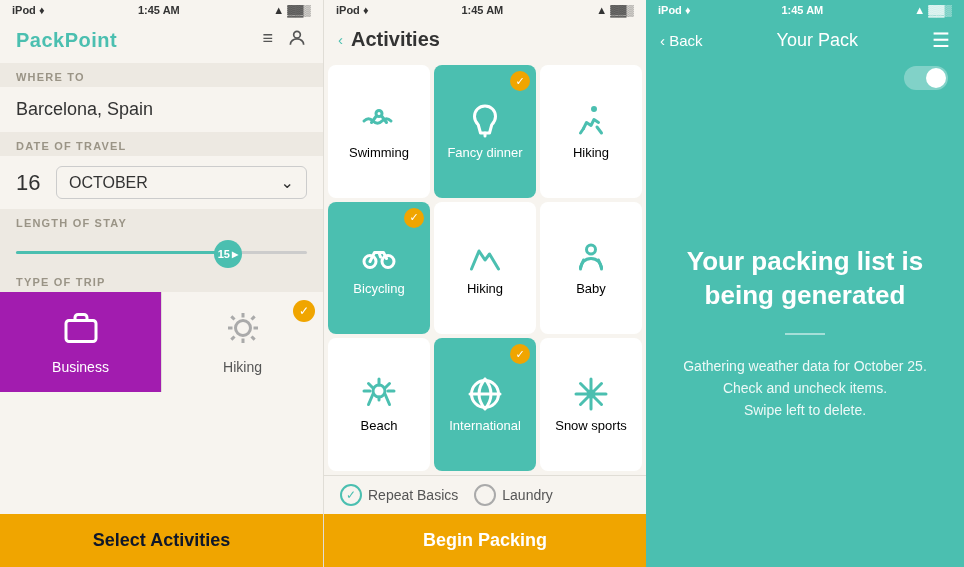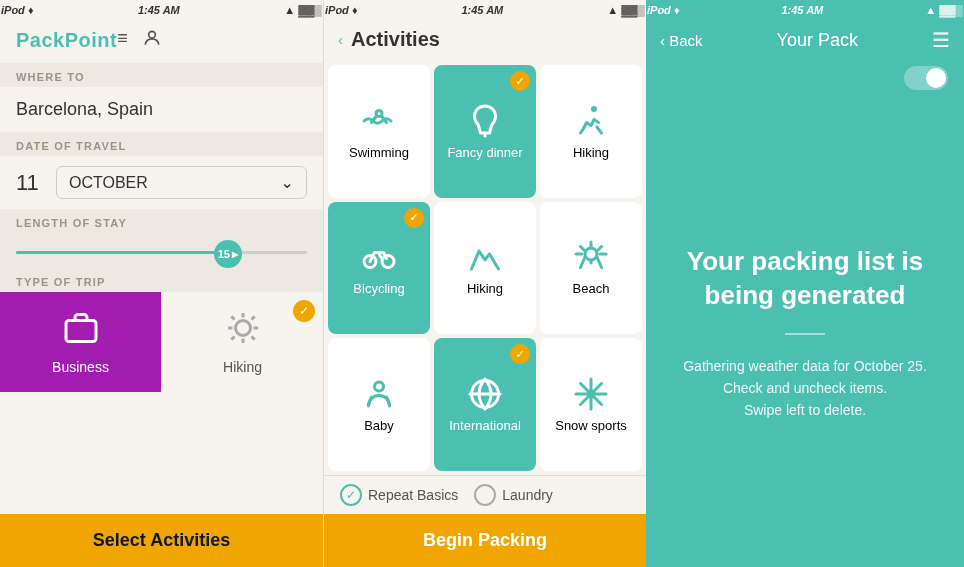--- a/index.html
+++ b/index.html
@@ -10,42 +10,42 @@
       font-family: -apple-system, 'Helvetica Neue', Arial, sans-serif;
       overflow: hidden;
       background: #f0f0f0;
     }
 
     
     .status-bar {
       display: flex;
       justify-content: space-between;
       align-items: center;
-      padding: 0 1px;
+      padding: 0 12px;
       height: 20px;
       font-size: 11px;
       font-weight: 600;
-      font-style: italic;
     }
 
     
     .panel-1 {
       width: 323px;
       height: 567px;
       background: #f7f4ef;
       display: flex;
       flex-direction: column;
       flex-shrink: 0;
     }
     .panel-1 .status-bar {
       background: #f7f4ef;
       color: #333;
     }
     .panel-1-header {
       display: flex;
+      justify-content: space-between;
       align-items: center;
       padding: 8px 16px 10px;
       background: #f7f4ef;
     }
     .app-title {
       font-size: 20px;
       font-weight: 700;
       color: #4bbfb0;
       letter-spacing: 0.5px;
     }
@@ -449,21 +449,21 @@
         </svg>
       </span>
     </div>
   </div>
 
   <div class="section-label">WHERE TO</div>
   <input class="destination-input" value="Barcelona, Spain" type="text" style="">
 
   <div class="section-label">DATE OF TRAVEL</div>
   <div class="date-row">
-    <span class="date-day">11</span>
+    <span class="date-day">16</span>
     <div class="date-month-select">
       <span>OCTOBER</span>
       <span>⌄</span>
     </div>
   </div>
 
   <div class="length-section">
     <div class="section-label">LENGTH OF STAY</div>
     <div class="length-slider-container">
       <div class="slider-track">
@@ -557,33 +557,33 @@
 
     <div class="activity-card">
       <svg class="svg-icon" viewBox="0 0 24 24" style="color:#4bbfb0;">
         <path d="M3 20L8 8l4 6 3-4 6 10"></path>
       </svg>
       <span class="activity-label">Hiking</span>
     </div>
 
     <div class="activity-card">
       <svg class="svg-icon" viewBox="0 0 24 24" style="color:#4bbfb0;">
-        <circle cx="12" cy="10" r="4"></circle>
-        <path d="M12 6V2M12 14v2M6 10H2M22 10h-4M8 8L5 5M19 5l-3 3M8 12L5 19M19 19l-3-7"></path>
-      </svg>
-      <span class="activity-label">Beach</span>
-    </div>
-
-    <div class="activity-card">
-      <svg class="svg-icon" viewBox="0 0 24 24" style="color:#4bbfb0;">
         <circle cx="12" cy="7" r="3"></circle>
         <path d="M5 20c0-4 3-7 7-7s7 3 7 7"></path>
         <path d="M7 14l-2 5M17 14l2 5"></path>
       </svg>
       <span class="activity-label">Baby</span>
+    </div>
+
+    <div class="activity-card">
+      <svg class="svg-icon" viewBox="0 0 24 24" style="color:#4bbfb0;">
+        <circle cx="12" cy="10" r="4"></circle>
+        <path d="M12 6V2M12 14v2M6 10H2M22 10h-4M8 8L5 5M19 5l-3 3M8 12L5 19M19 19l-3-7"></path>
+      </svg>
+      <span class="activity-label">Beach</span>
     </div>
 
     <div class="activity-card selected">
       <svg class="svg-icon" viewBox="0 0 24 24" style="color:white;">
         <circle cx="12" cy="12" r="9"></circle>
         <path d="M2 12h20M12 2c-2.5 3-4 6.5-4 10s1.5 7 4 10M12 2c2.5 3 4 6.5 4 10s-1.5 7-4 10"></path>
       </svg>
       <span class="activity-label">International</span>
       <div class="activity-check">✓</div>
     </div>

